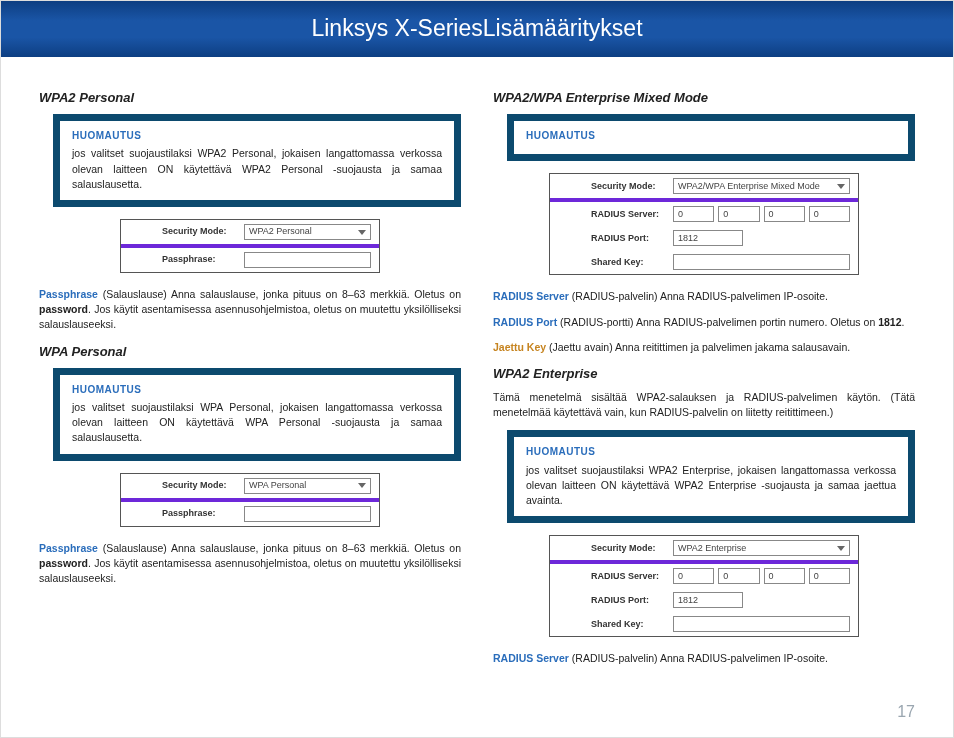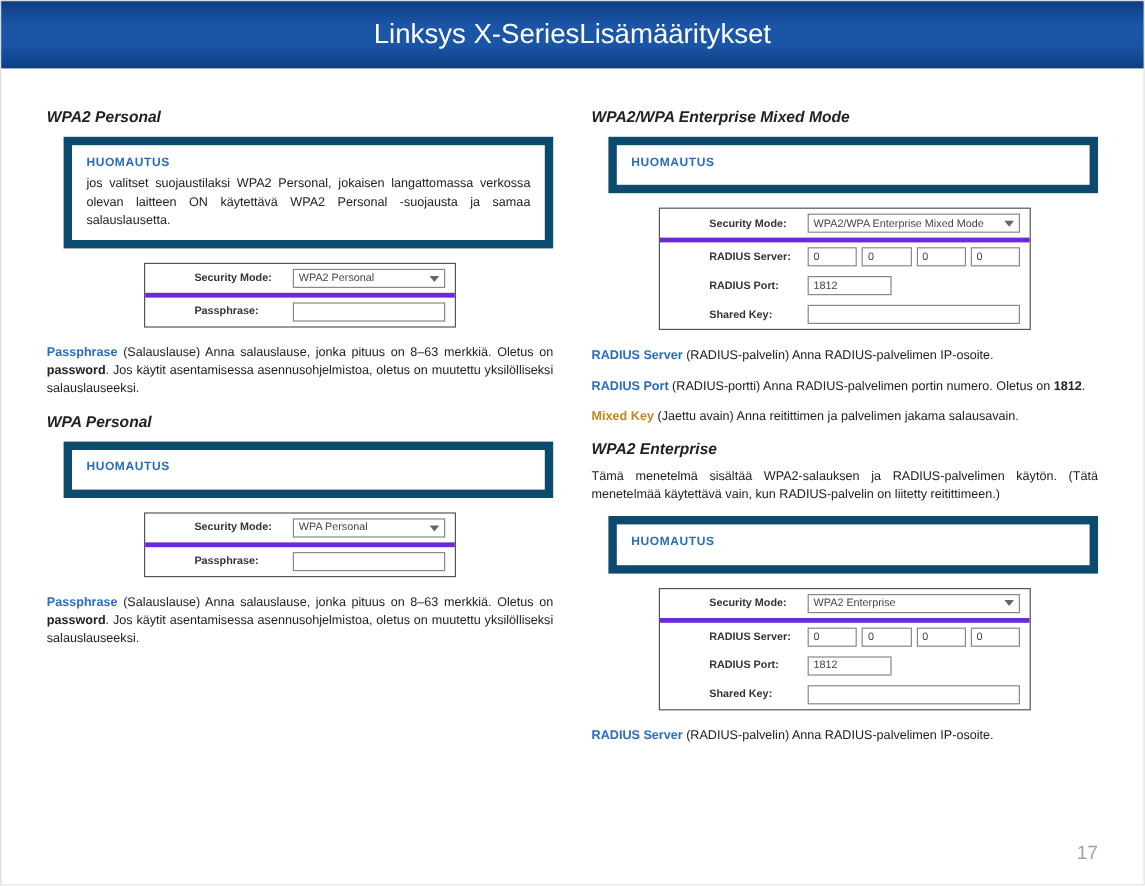--- a/index.html
+++ b/index.html
@@ -171,20 +171,21 @@
 
       <p class="body">
         <span class="term-blue">Passphrase</span>
         <span>(Salauslause) Anna salauslause, jonka pituus on 8–63 merkkiä. Oletus on </span><span class="term">password</span><span>. Jos käytit asentamisessa asennusohjelmistoa, oletus on muutettu yksilölliseksi salauslauseeksi.</span>
       </p>
 
       <h3 class="section-h">WPA Personal</h3>
 
       <div class="note-box">
         <div class="note-title">HUOMAUTUS</div>
+        <div class="note-body">jos valitset suojaustilaksi WPA Personal, jokaisen langattomassa verkossa olevan laitteen ON käytettävä WPA Personal -suojausta ja samaa salauslausetta.</div>
       </div>
 
       <div class="config-table">
         <div class="config-row">
           <div class="config-label">Security Mode:</div>
           <div class="config-field">
             <span>WPA Personal</span>
             <span class="dd-arrow"></span>
           </div>
         </div>
@@ -238,29 +239,30 @@
 
       <p class="body">
         <span class="term-blue">RADIUS Server</span>
         <span>(RADIUS-palvelin) Anna RADIUS-palvelimen IP-osoite.</span>
       </p>
       <p class="body">
         <span class="term-blue">RADIUS Port</span>
         <span>(RADIUS-portti)  Anna RADIUS-palvelimen portin numero. Oletus on </span><span class="term">1812</span><span>.</span>
       </p>
       <p class="body">
-        <span class="term-orange">Mixed Key</span>
+        <span class="term-orange">Jaettu Key</span>
         <span>(Jaettu avain) Anna reitittimen ja palvelimen jakama salausavain.</span>
       </p>
 
       <h3 class="section-h">WPA2 Enterprise</h3>
       <p class="body" style="margin-top:4px;">Tämä menetelmä sisältää WPA2-salauksen ja RADIUS-palvelimen käytön. (Tätä menetelmää käytettävä vain, kun RADIUS-palvelin on liitetty reitittimeen.)</p>
 
       <div class="note-box">
         <div class="note-title">HUOMAUTUS</div>
+        <div class="note-body">jos valitset suojaustilaksi WPA2 Enterprise, jokaisen langattomassa verkossa olevan laitteen ON käytettävä WPA2 Enterprise -suojausta ja samaa jaettua avainta.</div>
       </div>
 
       <div class="config-table wide">
         <div class="config-row">
           <div class="config-label">Security Mode:</div>
           <div class="config-field">
             <span>WPA2 Enterprise</span>
             <span class="dd-arrow"></span>
           </div>
         </div>

